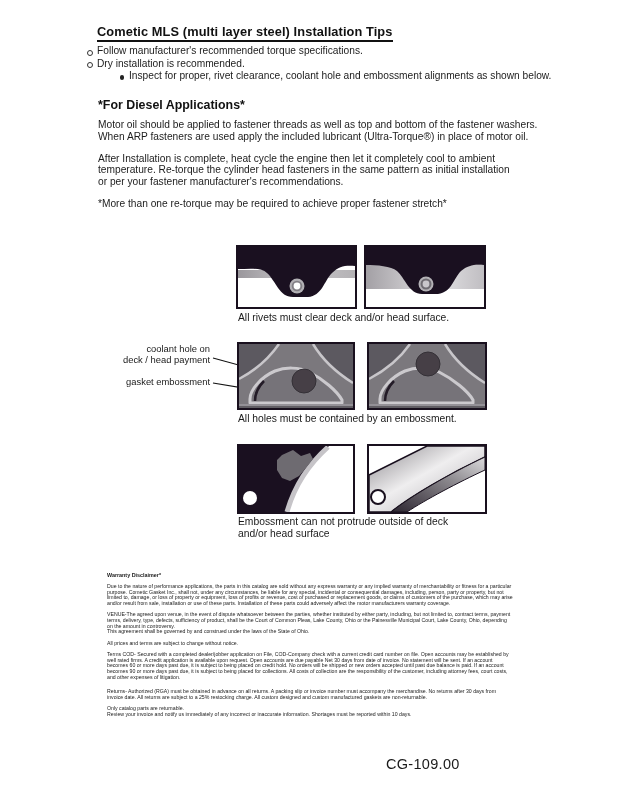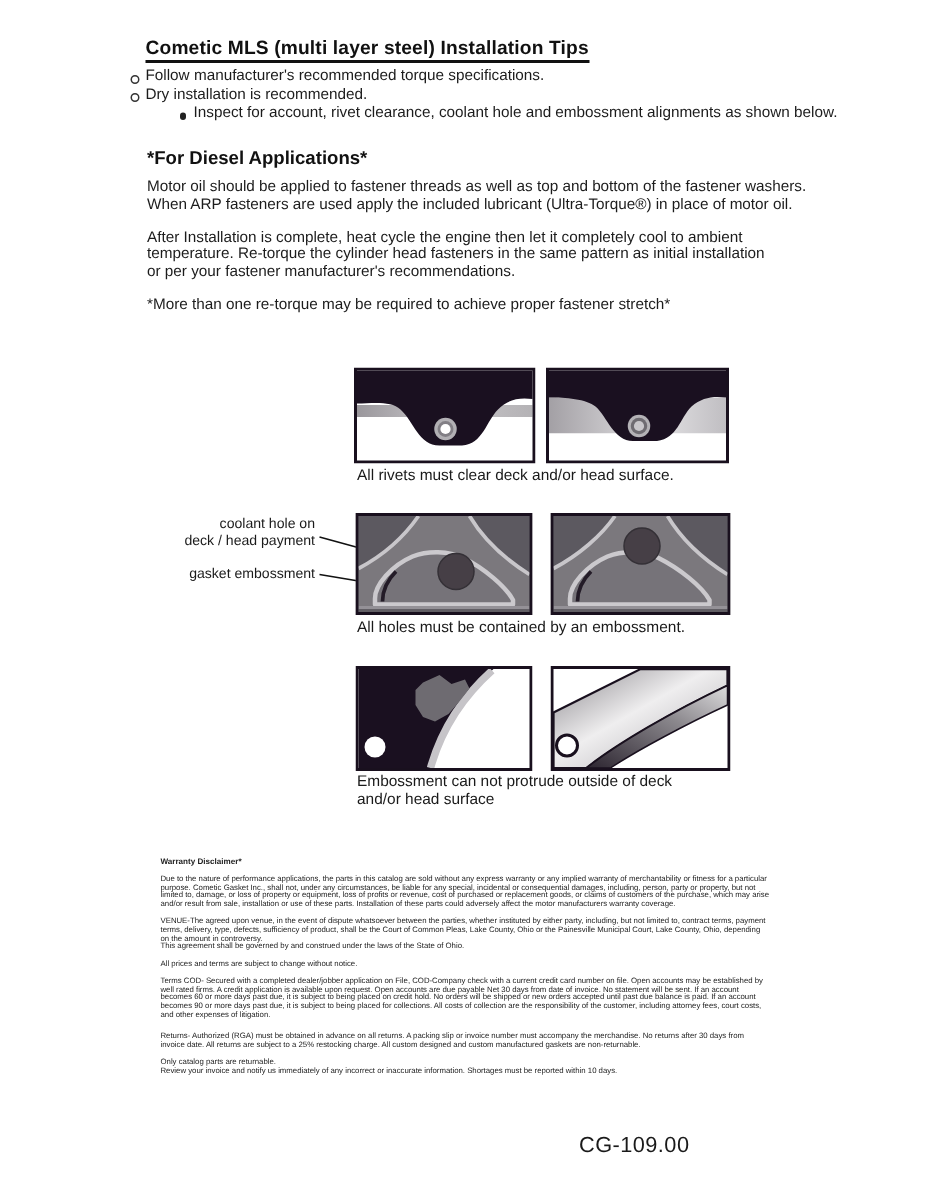--- a/index.html
+++ b/index.html
@@ -38,21 +38,21 @@
   .docnum{left:386px;top:756px;font-size:14.5px;color:#1a1a1a;letter-spacing:.3px;}
 </style>
 </head>
 <body>
 
 <div class="abs page-title">Cometic MLS (multi layer steel) Installation Tips</div>
 
 <ul class="abs tips">
   <li class="l1"><span class="b-circ"></span><span>Follow manufacturer's recommended torque specifications.</span></li>
   <li class="l1"><span class="b-circ"></span><span>Dry installation is recommended.</span></li>
-  <li class="l2"><span class="b-dot"></span><span>Inspect for account, rivet clearance, coolant hole and embossment alignments as shown below.</span></li>
+  <li class="l2"><span class="b-dot"></span><span>Inspect for proper, rivet clearance, coolant hole and embossment alignments as shown below.</span></li>
 </ul>
 
 <div class="abs diesel">
   <h2>*For Diesel Applications*</h2>
   <p>Motor oil should be applied to fastener threads as well as top and bottom of the fastener washers.
 When ARP fasteners are used apply the included lubricant (Ultra-Torque®) in place of motor oil.</p>
   <p>After Installation is complete, heat cycle the engine then let it completely cool to ambient
 temperature. Re-torque the cylinder head fasteners in the same pattern as initial installation
 or per your fastener manufacturer's recommendations.</p>
   <p>*More than one re-torque may be required to achieve proper fastener stretch*</p>

